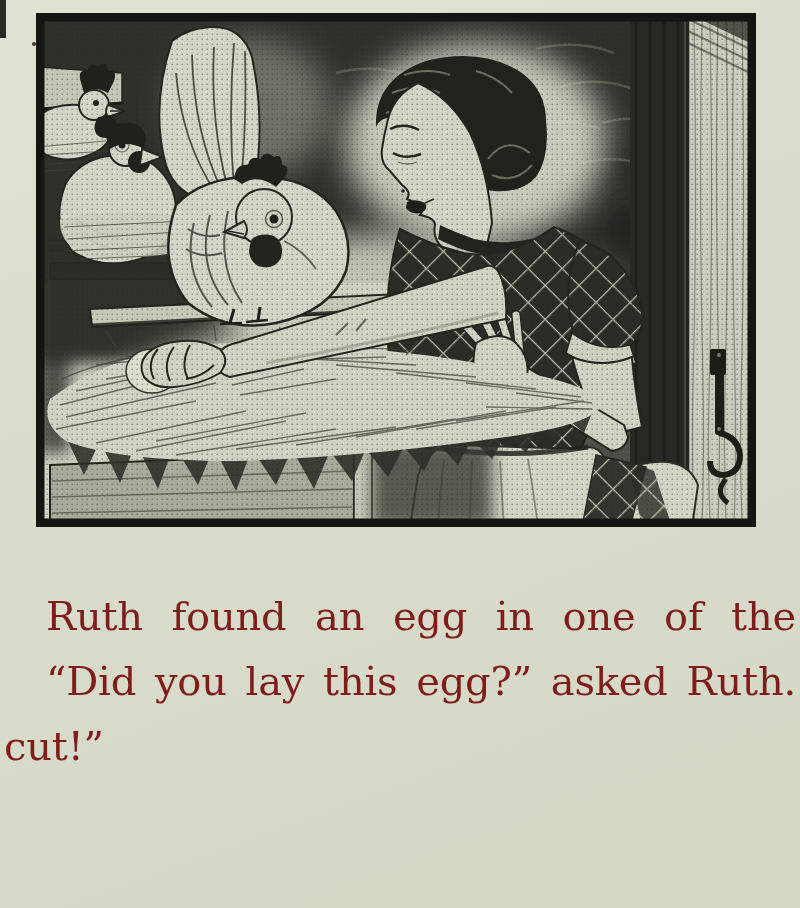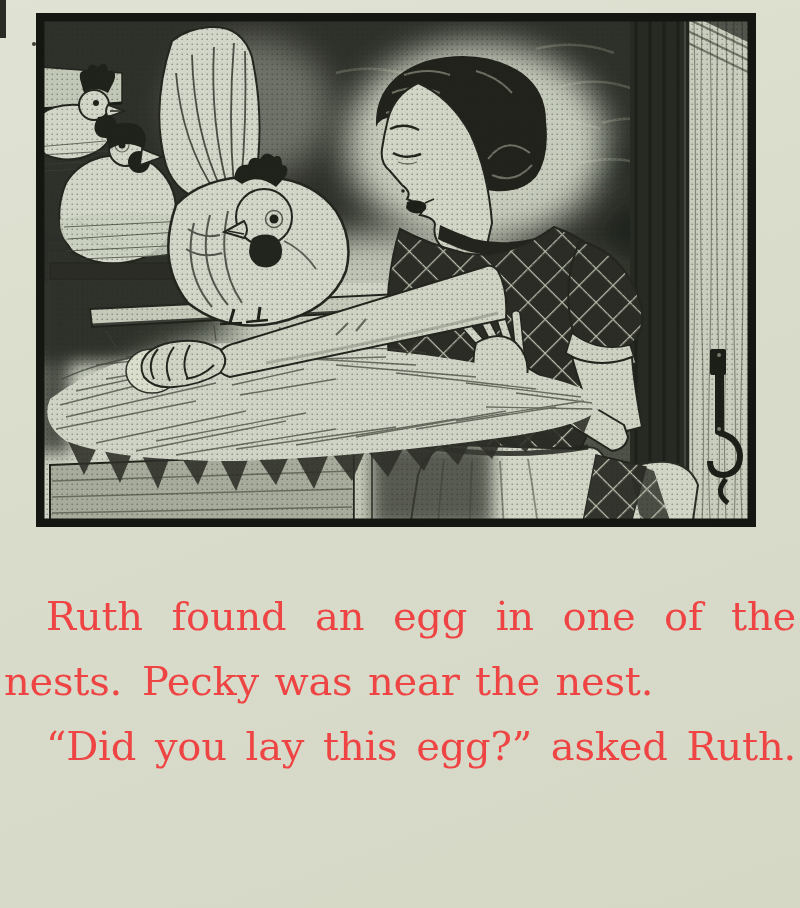--- a/index.html
+++ b/index.html
@@ -9,21 +9,21 @@
     font-family:"DejaVu Serif","Liberation Serif",serif;
   }
   .scan-sliver{position:absolute;left:0;top:0;width:6px;height:38px;background:#2b2b25;}
   .scan-speck{position:absolute;left:32px;top:42px;width:4px;height:4px;border-radius:50%;background:#3c3c33;}
   .illustration{
     position:absolute;left:36px;top:13px;width:720px;height:514px;
   }
   .illustration svg{display:block;width:100%;height:100%;}
   .story{
     position:absolute;left:4px;top:584px;width:792px;
-    color:#ef4444;font-size:40px;line-height:65px;letter-spacing:-0.2px;word-spacing:3px;
+    color:#7f1d1d;font-size:40px;line-height:65px;letter-spacing:-0.2px;word-spacing:3px;
   }
   .story .line{height:65px;text-align:left;}
   .story .line.just{text-align:justify;text-align-last:justify;}
   .story .line.indent{padding-left:42px;}
 </style>
 </head>
 <body>
 
 <div class="scan-sliver"></div>
 <div class="scan-speck"></div>
@@ -330,15 +330,15 @@
         <path d="M204,382 L300,366"></path>
   </g>
 
   <rect x="5" y="5" width="710" height="504" fill="url(#dots)" opacity="0.45"></rect>
   <rect x="4" y="4" width="712" height="506" fill="none" stroke="#141611" stroke-width="9"></rect>
 </svg>
 </figure>
 
 <div class="story">
   <div class="line just indent">Ruth found an egg in one of the</div>
-  <div class="line">nests. Pecky was near the nest.</div>
   <div class="line just indent">“Did you lay this egg?” asked Ruth.</div>
+  <div class="line">cut!”</div>
 </div>
 
 </body></html>

